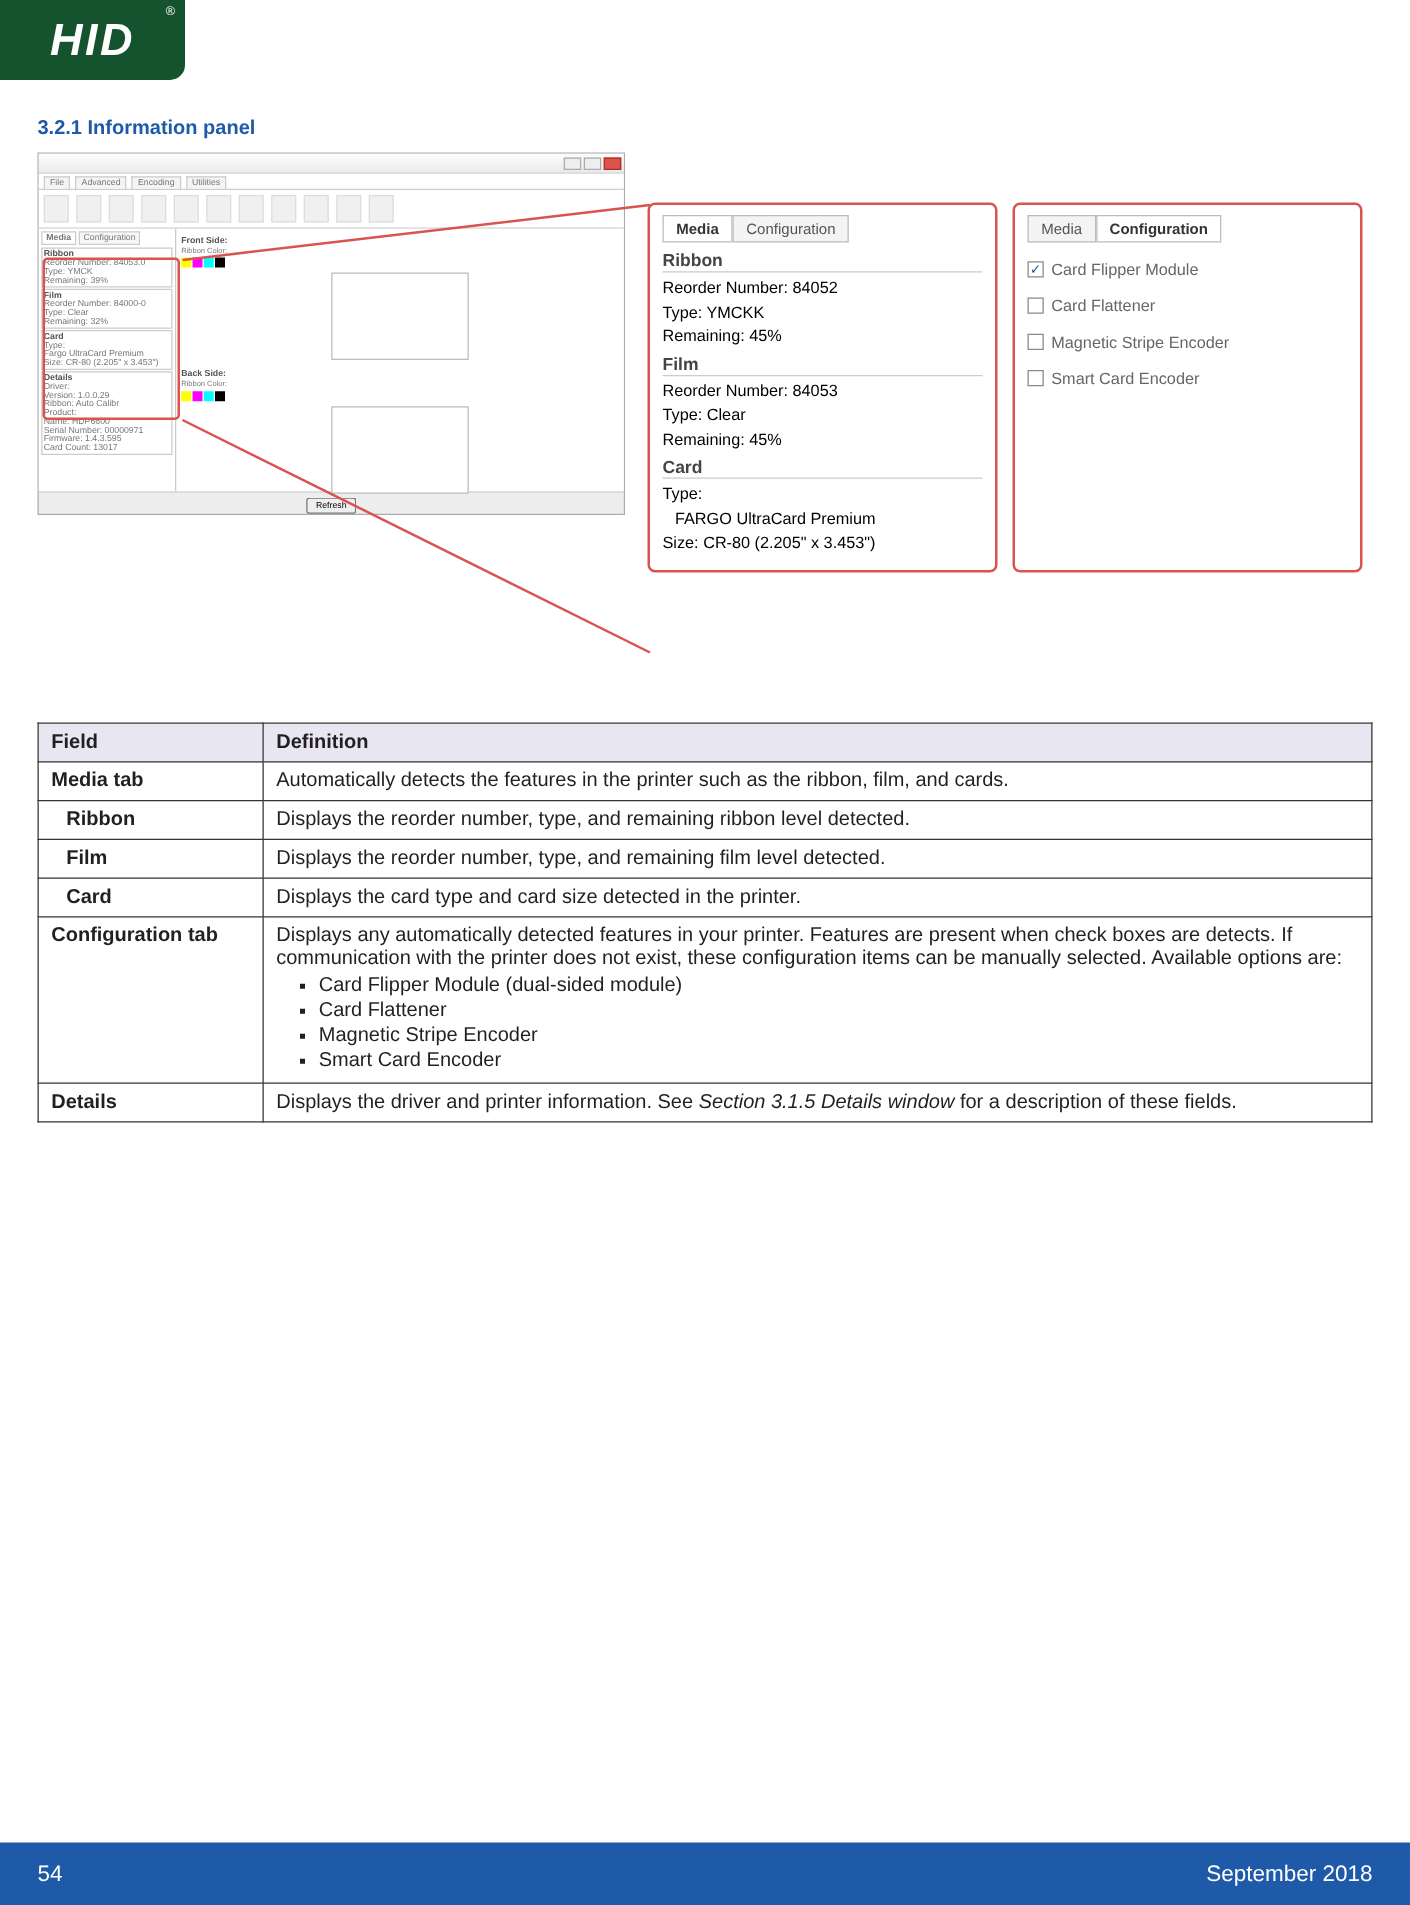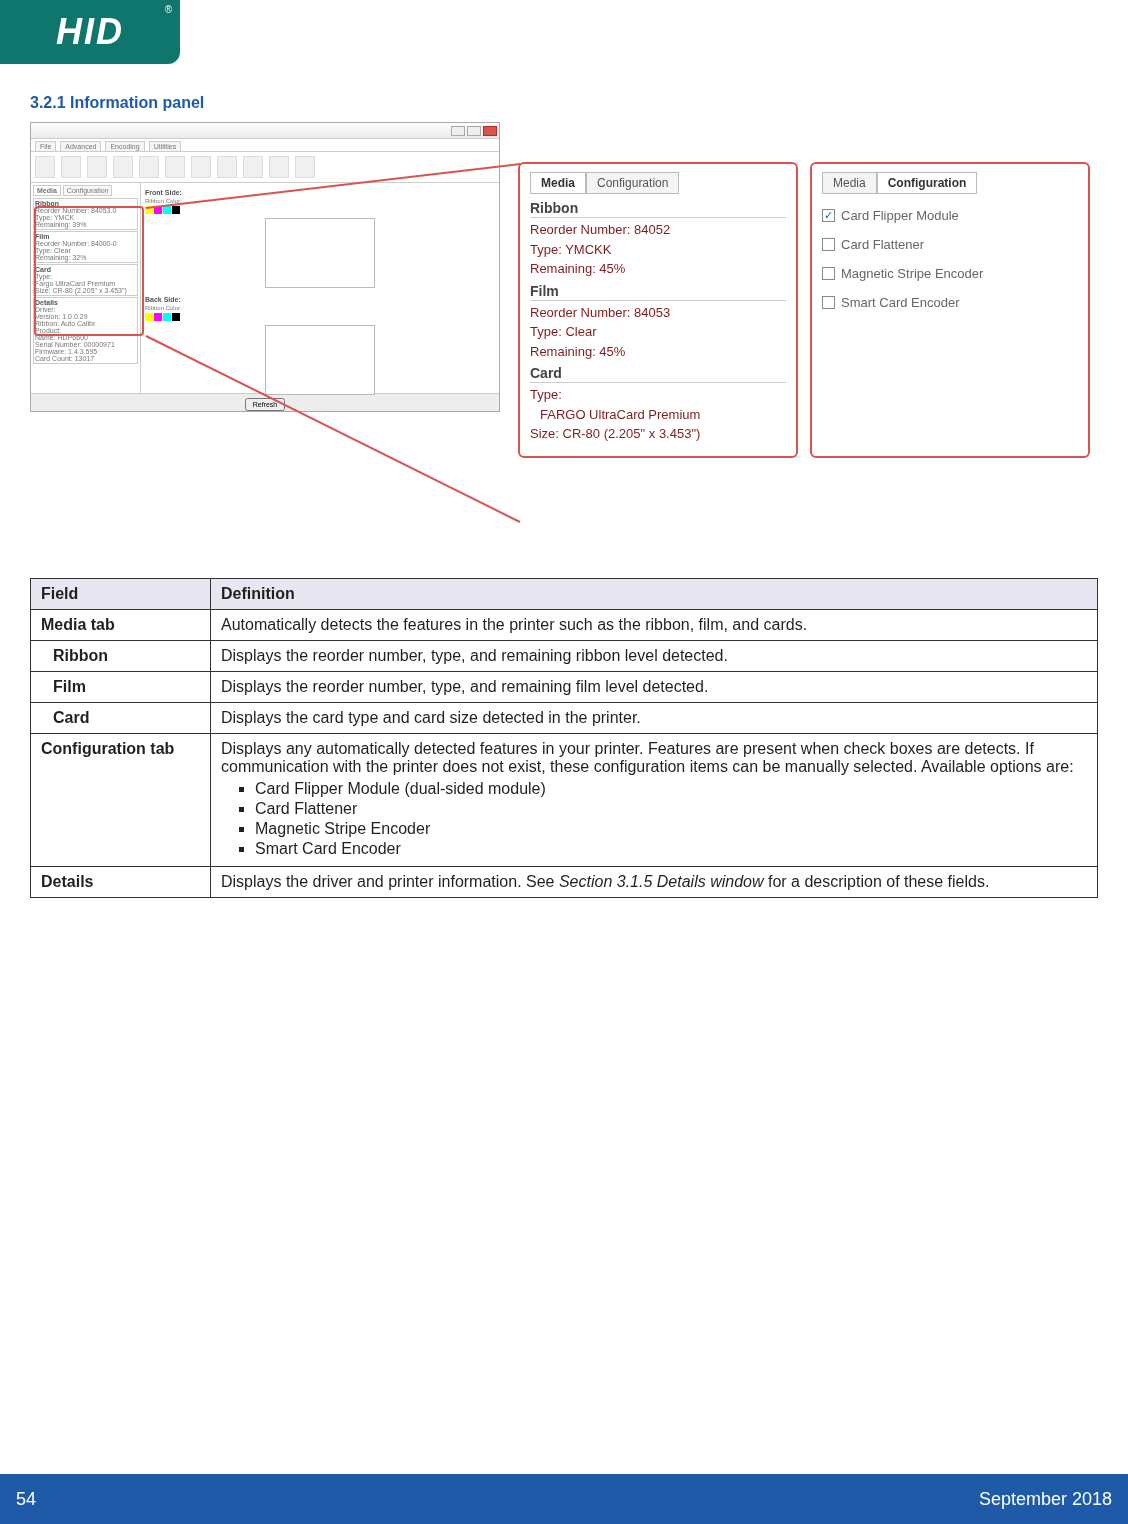--- a/index.html
+++ b/index.html
@@ -10,22 +10,22 @@
     height: 1524px;
     position: relative;
     color: #231f20;
   }
   .top-header {
     display: flex;
     align-items: stretch;
     height: 64px;
   }
   .logo-box {
-    background: #0f766e;
-    width: 180px;
+    background: #14532d;
+    width: 148px;
     display: flex;
     align-items: center;
     justify-content: center;
     position: relative;
     border-radius: 0 0 12px 0;
   }
   .logo-box .hid {
     color: #fff;
     font-weight: 900;
     font-size: 36px;
@@ -147,21 +147,21 @@
     background:#fff;
     padding:8px 10px 12px 10px;
     font-size:14px;
     color:#555;
   }
   .zoom .ztabs{ display:flex; margin-bottom:6px;}
   .zoom .ztabs span{ padding:3px 10px; border:1px solid #bbb; font-size:12px; background:#f4f4f4;}
   .zoom .ztabs span.active{ background:#fff; color:#333; font-weight:600;}
   .zgroup{ margin-top:4px;}
   .zgroup .zhdr{ font-weight:700; color:#444; border-bottom:1px solid #ccc; padding-bottom:1px; margin-bottom:2px; font-size:14px;}
-  .zgroup .zline{ font-size:13px; color:#7f1d1d; line-height:1.5;}
+  .zgroup .zline{ font-size:13px; color:#000000; line-height:1.5;}
   .zchk{ display:flex; align-items:center; gap:6px; margin:14px 0; font-size:13px; color:#666;}
   .zchk .box{ width:13px; height:13px; border:1px solid #888; display:flex; align-items:center; justify-content:center; font-size:11px; color:#1e5aa8;}
   
   .connector {
     position:absolute;
     pointer-events:none;
     z-index:10;
   }
   
   table.defs {
@@ -188,21 +188,21 @@
   
   .page-footer{
     position:absolute;
     bottom:0; left:0; right:0;
     height:50px;
     background:#1e5aa8;
     color:#fff;
     display:flex;
     align-items:center;
     justify-content:space-between;
-    padding:0 16px;
+    padding:0 30px;
     font-size:18px;
   }
 </style>
 </head>
 <body>
 
 <div class="top-header">
   <div class="logo-box">
     <span class="hid">HID</span>
     <span class="reg">®</span>

